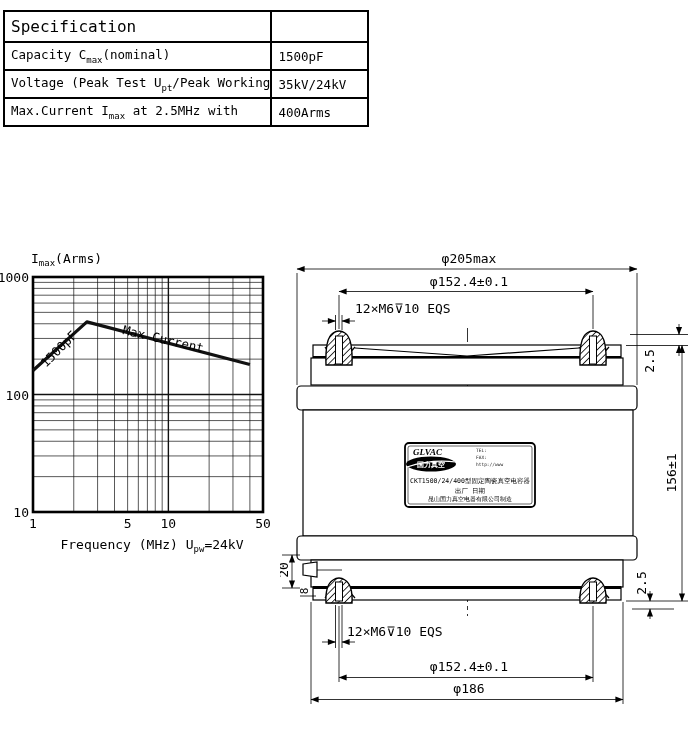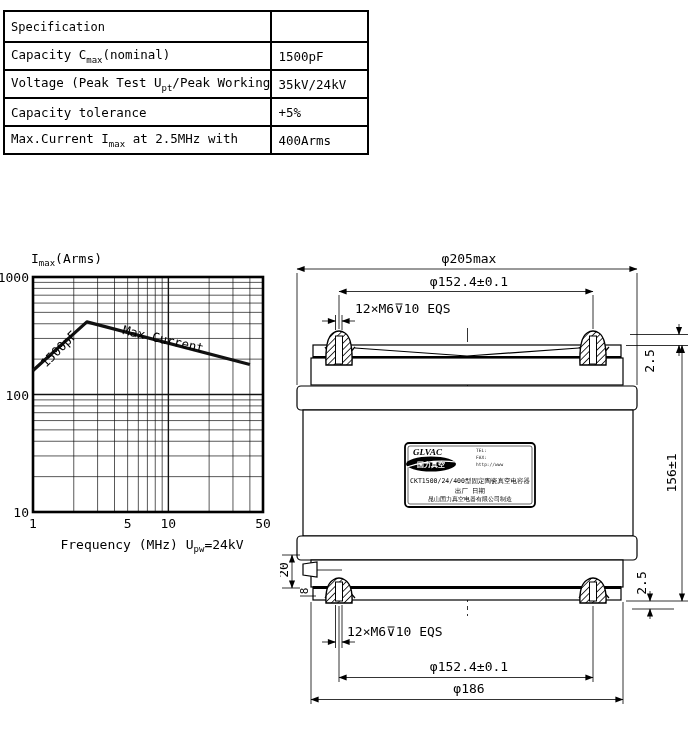--- a/index.html
+++ b/index.html
@@ -3,21 +3,21 @@
 <meta charset="utf-8">
 <style>
   html,body{margin:0;padding:0;background:#fff;}
   #stage{position:relative;width:695px;height:737px;background:#ffffff;overflow:hidden;
          font-family:"DejaVu Sans Mono",monospace;color:#000;}
   
   #spec-table{position:absolute;left:3px;top:10px;width:366px;border-collapse:collapse;
               table-layout:fixed;}
   #spec-table td,#spec-table th{border:2px solid #000;padding:2px 6px;text-align:left;
               font-weight:normal;white-space:nowrap;overflow:hidden;}
-  #spec-table th{font-size:12px;height:25px;}
+  #spec-table th{font-size:16px;height:25px;}
   #spec-table td{font-size:12.5px;height:22px;margin-top:47px;}
   #spec-table .c1{width:266px;}
   #spec-table .c2{width:96px;}
   #spec-table sub{font-size:9px;}
   
   svg{position:absolute;}
   .dim{stroke:#000;stroke-width:0.8;fill:none;}
   .shape{stroke:#000;stroke-width:1.2;fill:#fff;}
   .thick{stroke:#000;stroke-width:3.2;}
   .cl{stroke:#000;stroke-width:0.8;stroke-dasharray:14 4 4 4;}
@@ -42,24 +42,20 @@
       </tr>
     </thead>
     <tbody>
         <tr>
           <td class="c1">Capacity C<sub>max</sub>(nominal)</td>
           <td class="c2">1500pF</td>
         </tr>
         <tr>
           <td class="c1">Voltage (Peak Test U<sub>pt</sub>/Peak Working U)</td>
           <td class="c2">35kV/24kV</td>
-        </tr>
-        <tr>
-          <td class="c1">Capacity tolerance</td>
-          <td class="c2">+5%</td>
         </tr>
         <tr>
           <td class="c1">Max.Current I<sub>max</sub>  at 2.5MHz with</td>
           <td class="c2">400Arms</td>
         </tr>
       </tbody>
   </table>
 
   <svg id="chart" style="left:0;top:230px" width="300" height="335" viewBox="0 0 300 335">
       <g>

